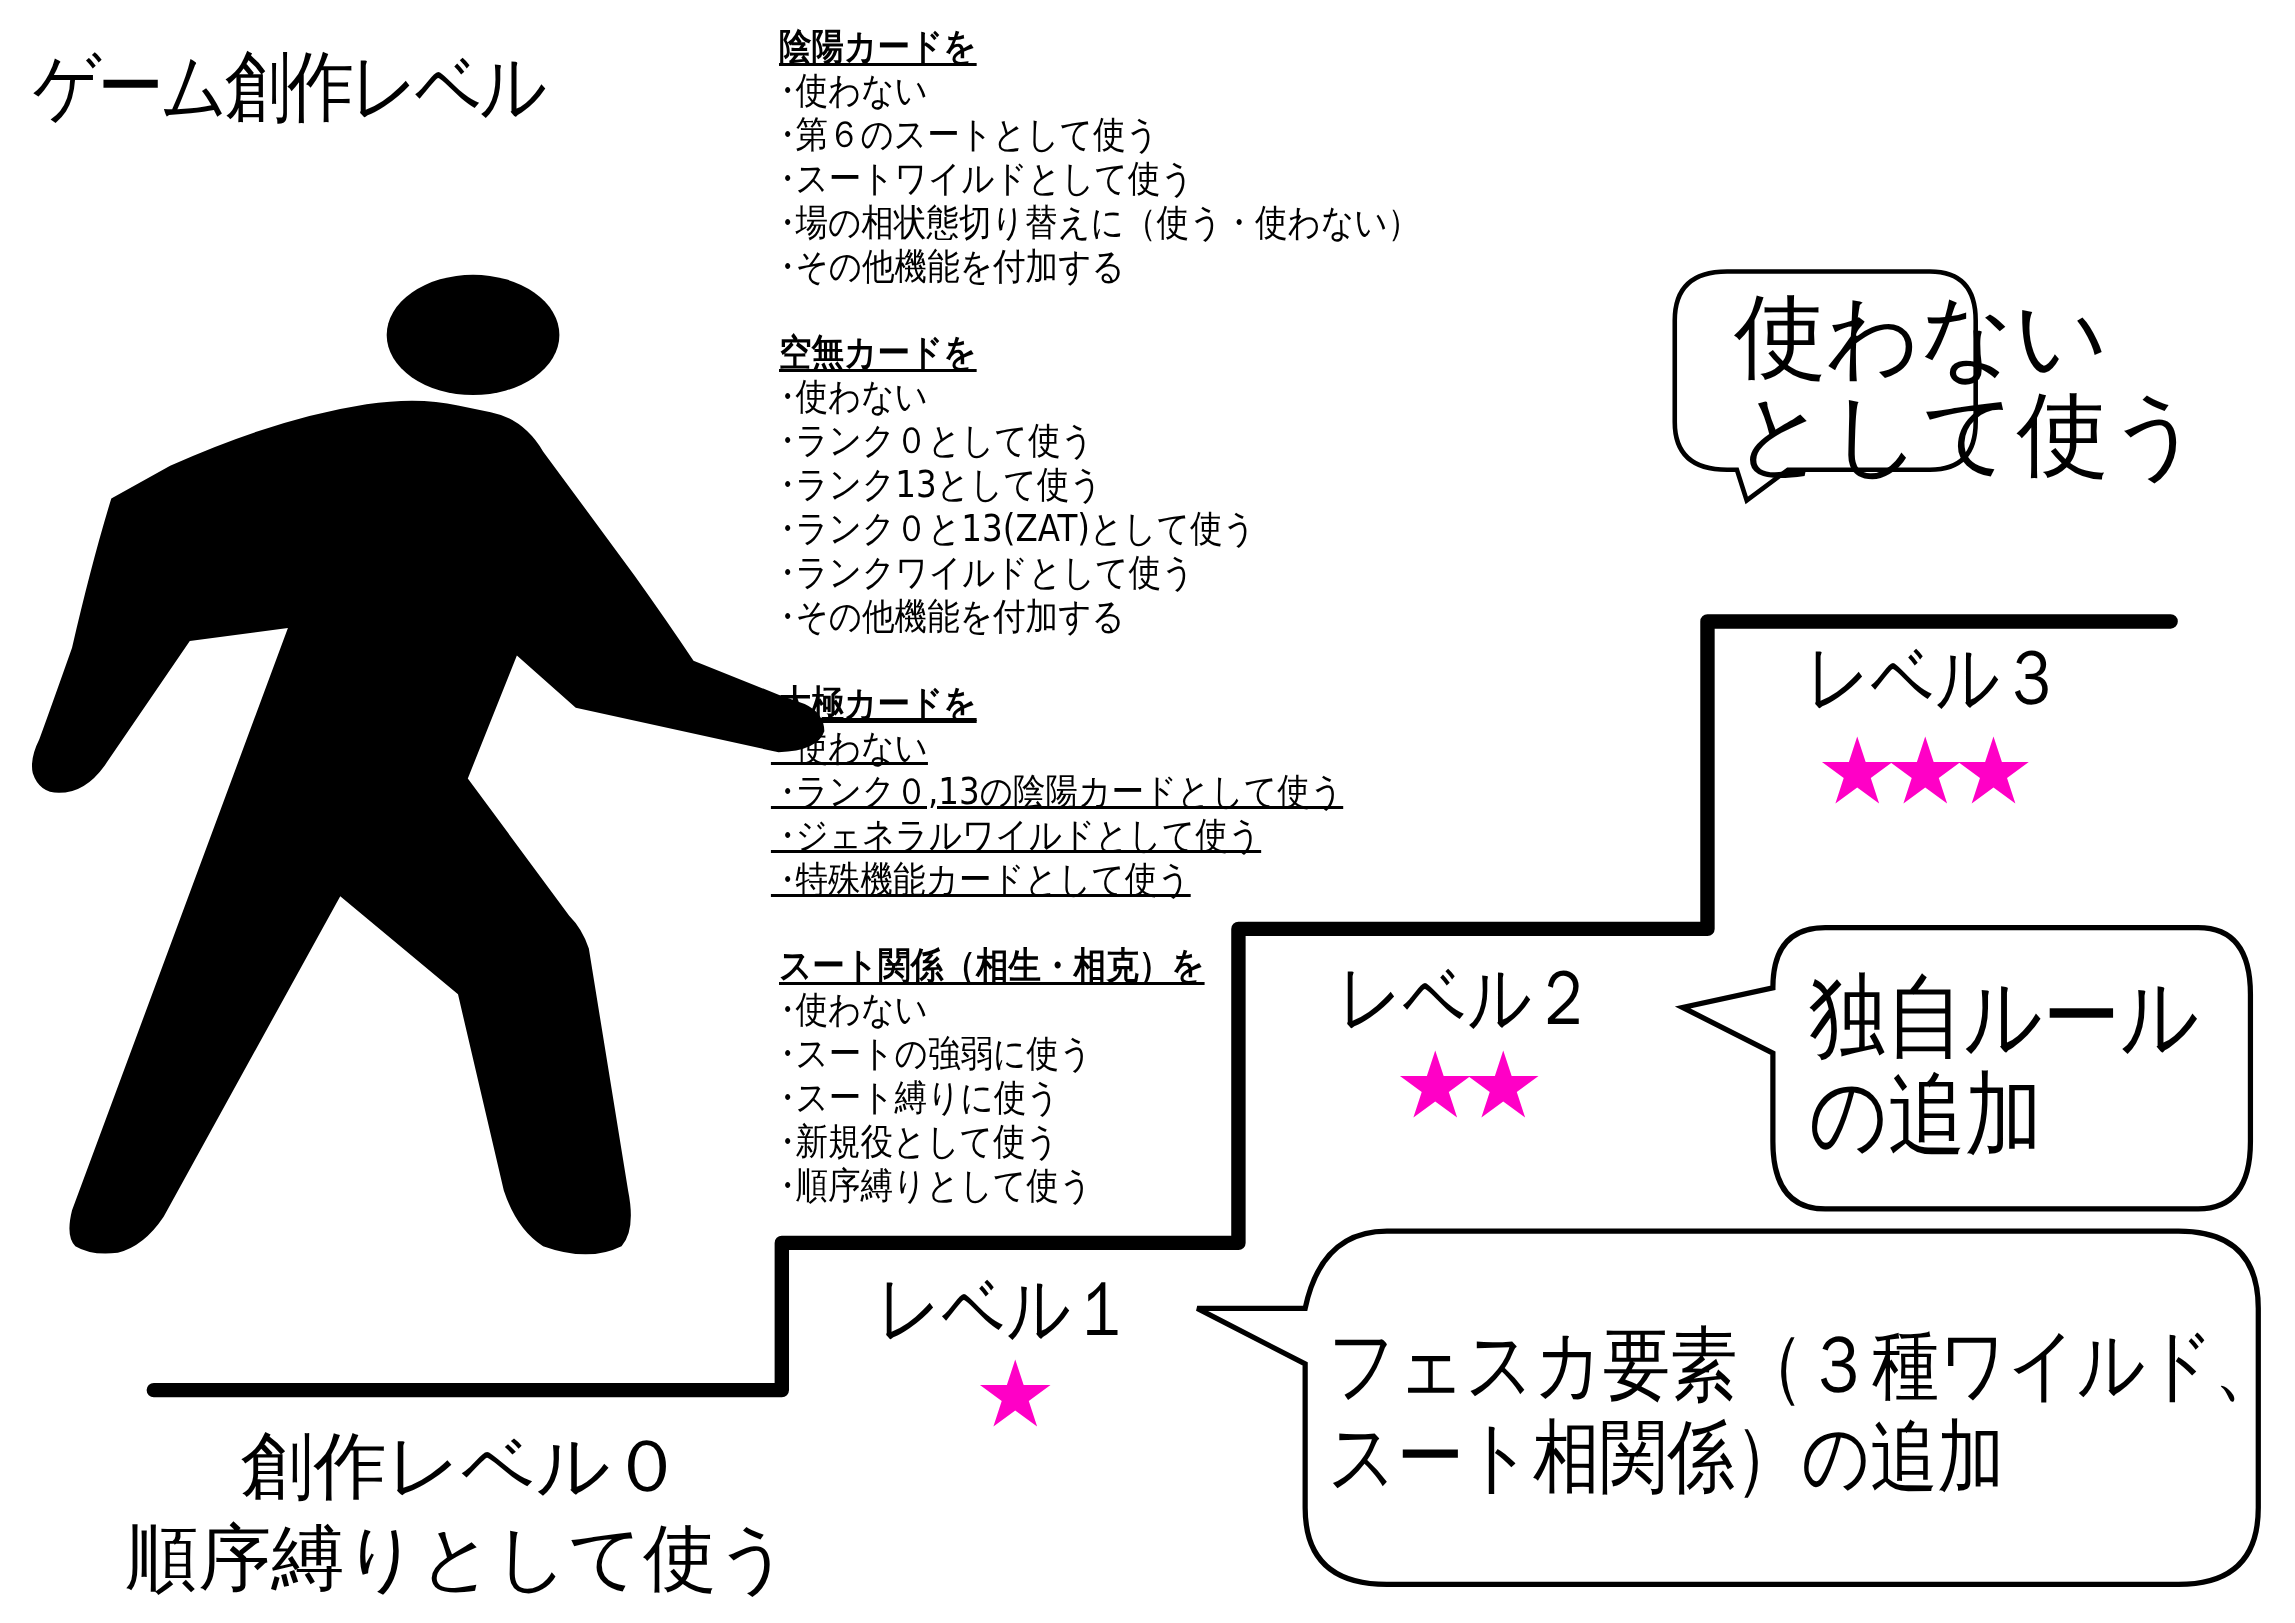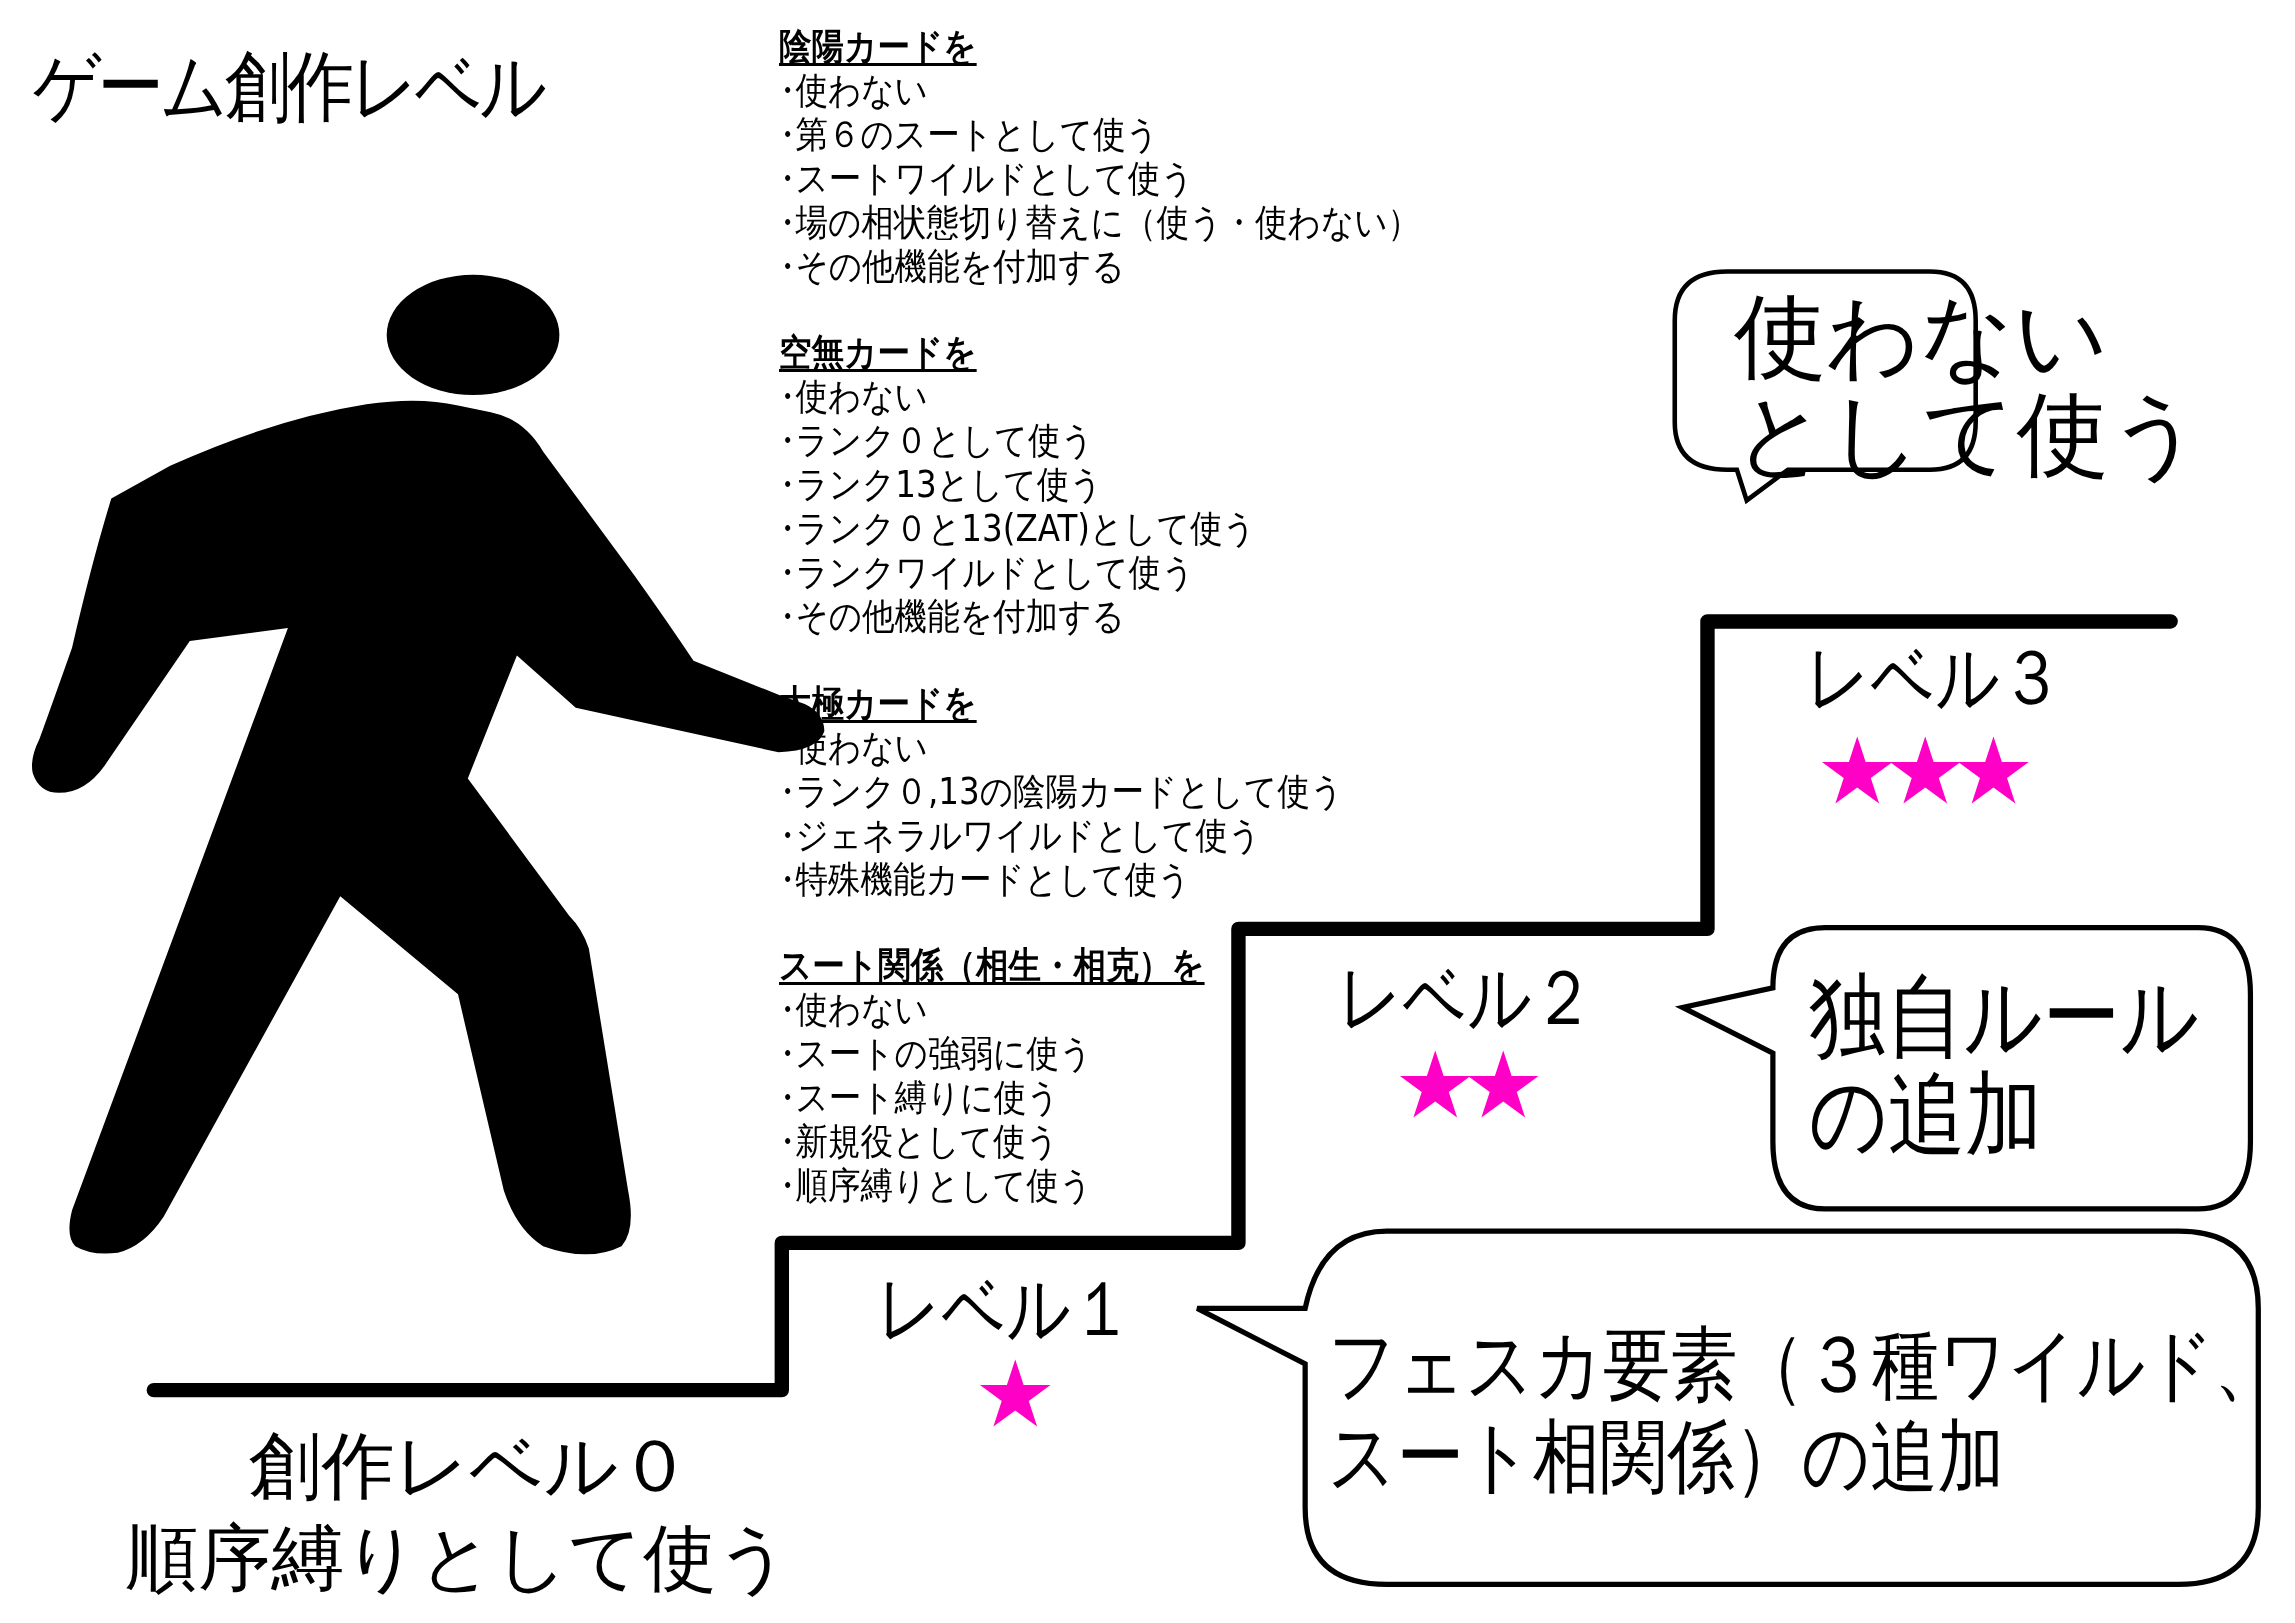--- a/index.html
+++ b/index.html
@@ -6,26 +6,26 @@
     body { width: 2295px; height: 1623px; position: relative; overflow: hidden;
            font-family: "DejaVu Sans", "Liberation Sans", sans-serif; color: #000; }
     .abs { position: absolute; }
     #title { left: 33px; top: 41px; font-size: 77px; line-height: 92px; white-space: nowrap; letter-spacing: -3.9px; transform: scaleX(0.86); transform-origin: left top; }
     .list-block { position: absolute; left: 779px; font-size: 37px; line-height: 44px; white-space: nowrap; }
     .list-block .heading { font-weight: bold; text-decoration: underline; text-decoration-thickness: 3.3px; text-underline-offset: 3.9px; transform: scaleX(0.88); transform-origin: left top; }
     .list-block .item { transform: scaleX(0.88); transform-origin: left top; }
     .list-block .item::before { content: "・"; margin-right: -9.2px; margin-left: -9.2px; }
     #list-0 { top: 25px; }
     #list-1 { top: 331px; }
-    #list-2 { top: 682px; }
+    #list-2 { top: 682px; text-decoration: underline; }
     #list-3 { top: 944px; font-family: Liberation Serif, serif; }
     .level-label { position: absolute; font-size: 77px; line-height: 85px; white-space: nowrap; transform: scaleX(0.82); transform-origin: left top; }
     .stars { position: absolute; color: #ff00c6; font-size: 92px; line-height: 92px; letter-spacing: -14.4px; white-space: nowrap; }
     .bubble-text { position: absolute; font-size: 92px; line-height: 98px; white-space: nowrap; }
-    #bottom-label-0 { left: 12px; width: 916px; top: 1423px; text-align: center; font-size: 73px; line-height: 85px; }
+    #bottom-label-0 { left: 4px; width: 916px; top: 1423px; text-align: center; font-size: 73px; line-height: 85px; }
     #bottom-label-1 { left: 0; width: 916px; top: 1515px; text-align: center; font-size: 73px; line-height: 85px; }
     svg.layer { position: absolute; left: 0; top: 0; }
   </style>
 </head>
 <body>
 
 <svg class="layer" width="2295" height="1623" viewBox="0 0 3508 2481">
 
   <g fill="#000">
     <ellipse cx="723" cy="512" rx="132" ry="92"></ellipse>

